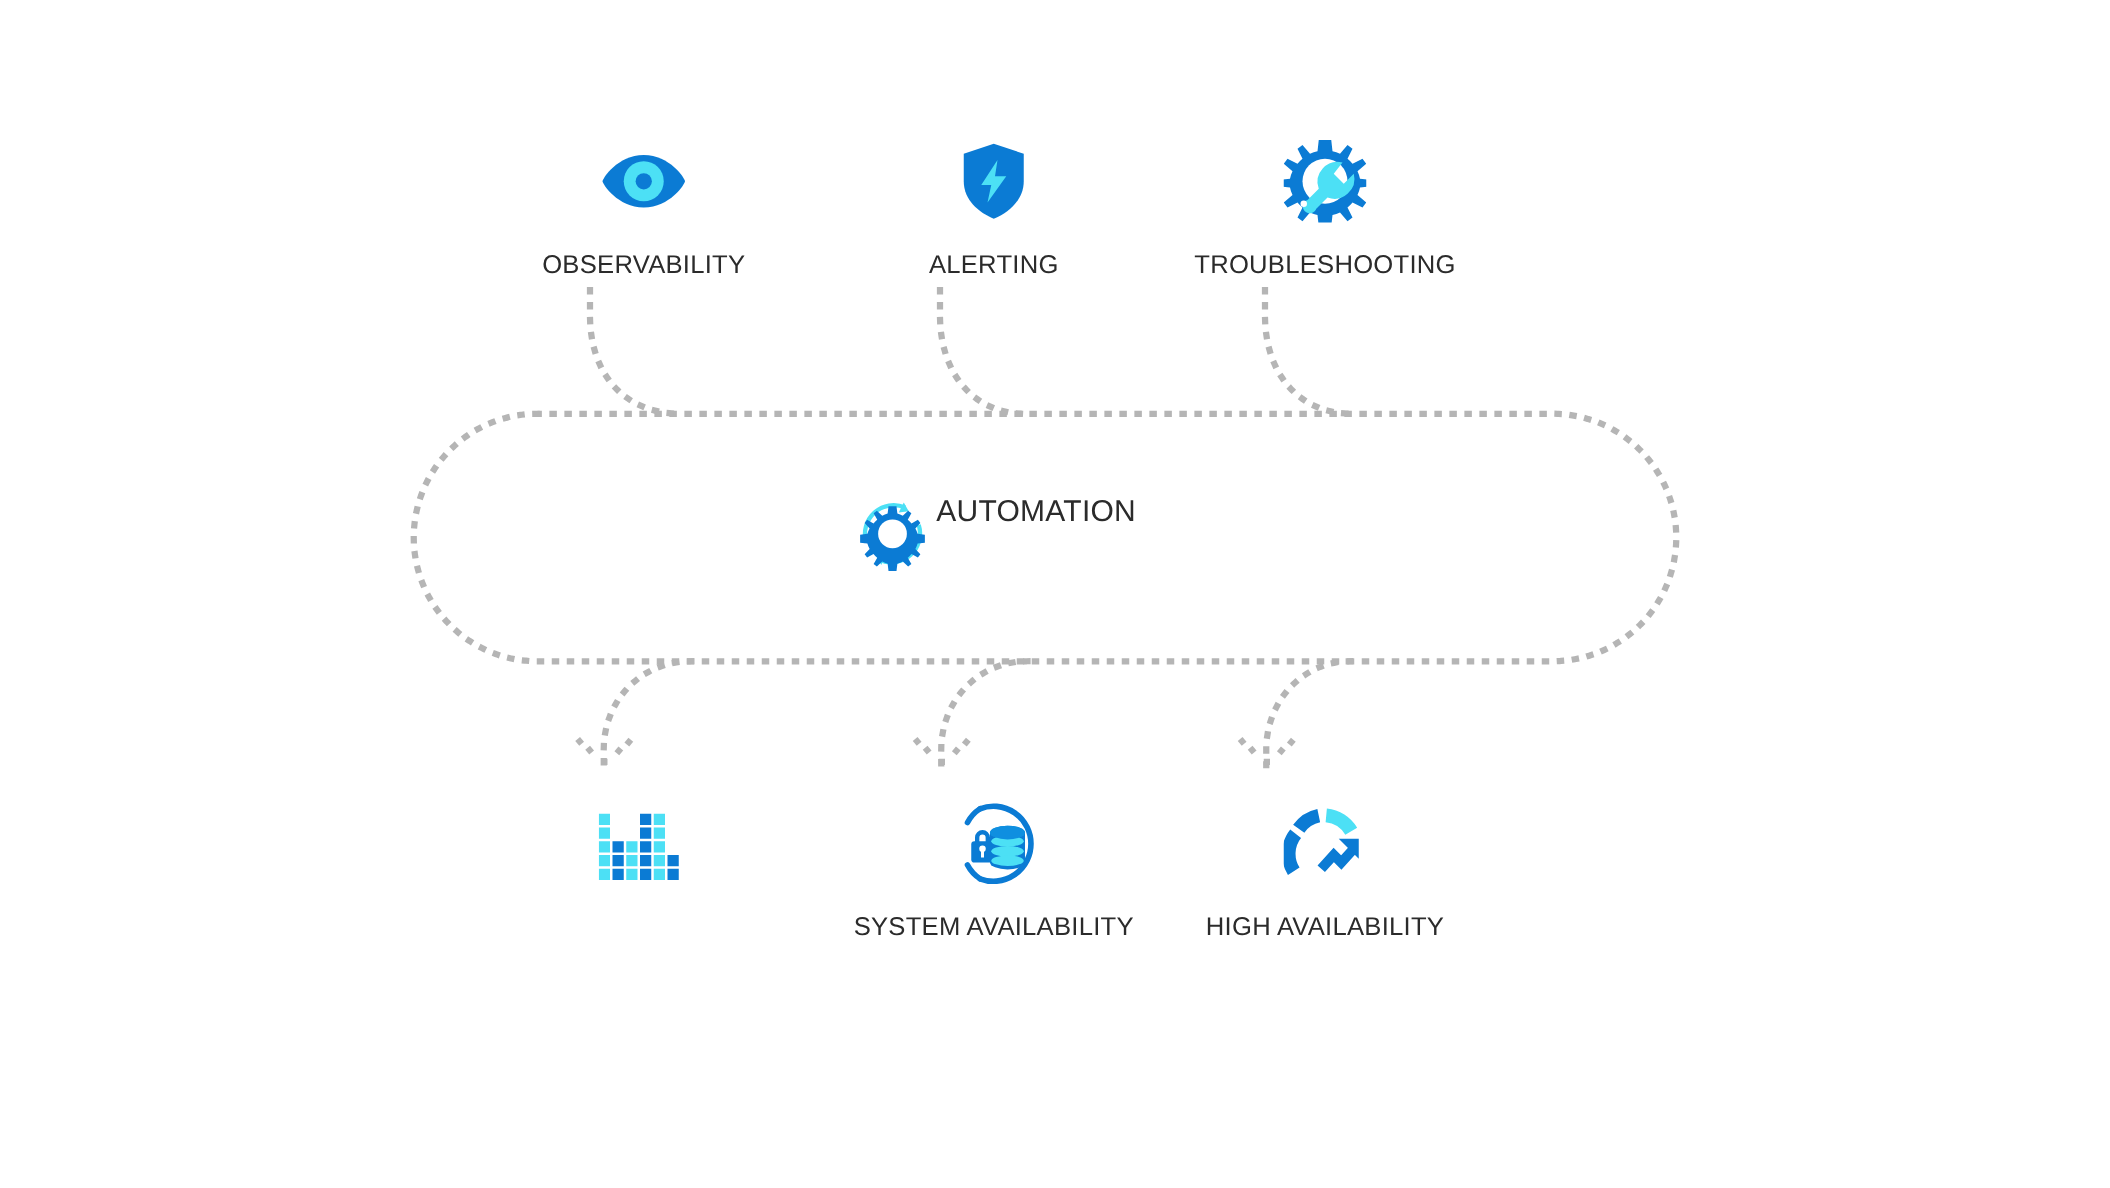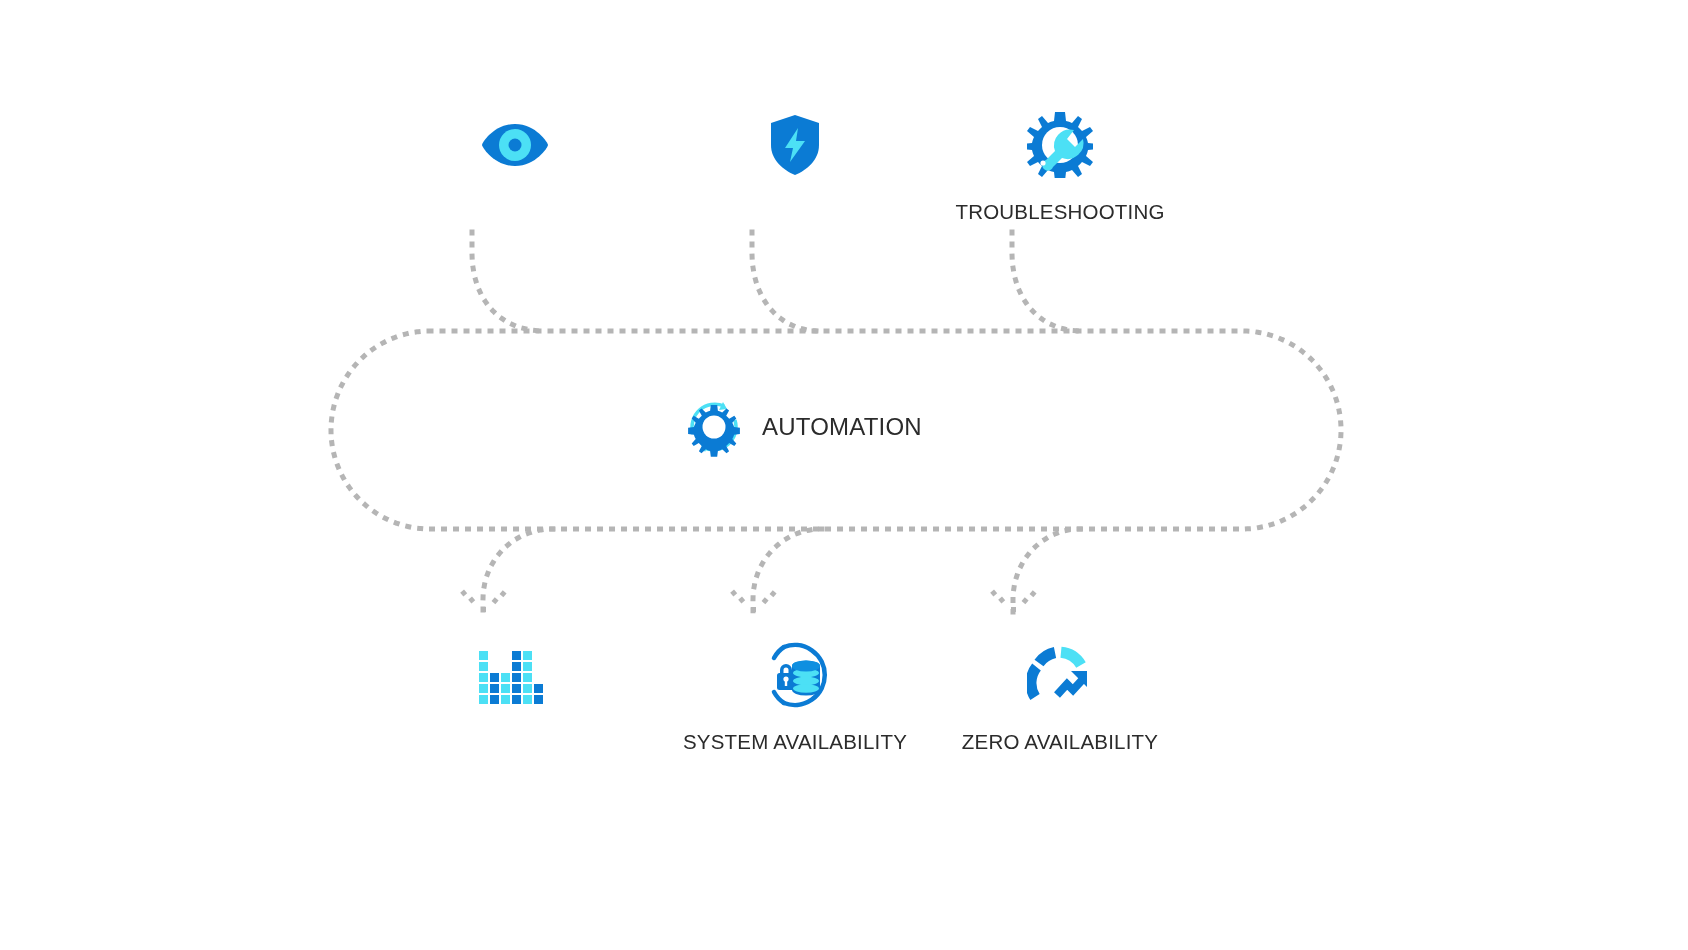--- a/index.html
+++ b/index.html
@@ -53,22 +53,21 @@
   
   #node-zero-downtime      { left: 383px; top: 635px; }
   #node-system-reliability { left: 665px; top: 635px; }
   #node-high-availability  { left: 930px; top: 635px; }
 
   #center-node {
     position: absolute;
     left: 683px;
     top: 396px;
     display: flex;
-    align-items: center;
-    gap: 17px;
+    gap: 4px;
   }
   #center-node .center-label {
     font-size: 24px;
     color: #2b2b2b;
     letter-spacing: 0.2px;
   }
   svg { display: block; }
 </style>
 </head>
 <body>
@@ -118,29 +117,31 @@
   </svg>
 
   <div class="node" id="node-observability">
     <div class="icon-wrap">
       <svg width="70" height="46" viewBox="0 0 70 46">
         <path d="M35 2 C56 2 68 21 68 23 C68 25 56 44 35 44 C14 44 2 25 2 23 C2 21 14 2 35 2 Z" fill="#0b7bd4"></path>
         <circle cx="35" cy="23" r="16" fill="#4ce0f5"></circle>
         <circle cx="35" cy="23" r="6.5" fill="#0b7bd4"></circle>
       </svg>
     </div>
+    <div class="label">OBSERVABILITY</div>
   </div>
 
   <div class="node" id="node-alerting">
     <div class="icon-wrap">
       <svg width="52" height="62" viewBox="0 0 52 62">
         <path d="M26 1 L50 9 L50 31 C50 46 38 56 26 61 C14 56 2 46 2 31 L2 9 Z" fill="#0b7bd4"></path>
         <path d="M29 14 L16 34 L24 34 L21 48 L36 27 L27 27 Z" fill="#4ce0f5"></path>
       </svg>
     </div>
+    <div class="label">ALERTING</div>
   </div>
 
   <div class="node" id="node-troubleshooting">
     <div class="icon-wrap">
       <svg width="66" height="66" viewBox="0 0 66 66">
         <g fill="#0b7bd4">
           <path d="M33 0 l5 0 1 9 a25 25 0 0 1 6 2 l6-7 4 3 -4 8 a25 25 0 0 1 4 4 l8-4 3 4 -7 6 a25 25 0 0 1 2 6 l9 1 0 5 -9 1 a25 25 0 0 1 -2 6 l7 6 -3 4 -8 -4 a25 25 0 0 1 -4 4 l4 8 -4 3 -6 -7 a25 25 0 0 1 -6 2 l-1 9 -5 0 -5 0 -1 -9 a25 25 0 0 1 -6 -2 l-6 7 -4 -3 4 -8 a25 25 0 0 1 -4 -4 l-8 4 -3 -4 7 -6 a25 25 0 0 1 -2 -6 l-9 -1 0 -5 9 -1 a25 25 0 0 1 2 -6 l-7 -6 3 -4 8 4 a25 25 0 0 1 4 -4 l-4 -8 4 -3 6 7 a25 25 0 0 1 6 -2 l1 -9 z"></path>
         </g>
         <circle cx="33" cy="33" r="18" fill="#ffffff"></circle>
         <path d="M47 18 a16 16 0 0 0 -19 21 l-9 9 a5.5 5.5 0 1 0 7 7 l9 -9 a16 16 0 0 0 21 -19 l-8 8 -8 -8 z" fill="#4ce0f5"></path>
@@ -239,16 +240,16 @@
         <g fill="none" stroke-width="11" stroke-linecap="butt">
           <path d="M8 52 A26 26 0 0 1 9.5 22" stroke="#0b7bd4"></path>
           <path d="M12 18 A26 26 0 0 1 28 7.5" stroke="#0b7bd4"></path>
           <path d="M34 7.3 A26 26 0 0 1 54 20" stroke="#4ce0f5"></path>
         </g>
 
         <path d="M30 50 L40 39 L46 45 L56 34" fill="none" stroke="#0b7bd4" stroke-width="8" stroke-linejoin="miter"></path>
         <path d="M60 26 L60 42 L44 26 Z" fill="#0b7bd4"></path>
       </svg>
     </div>
-    <div class="label">ZERO AVAILABILITY</div>
+    <div class="label">HIGH AVAILABILITY</div>
   </div>
 
 </div>
 
 </body></html>

